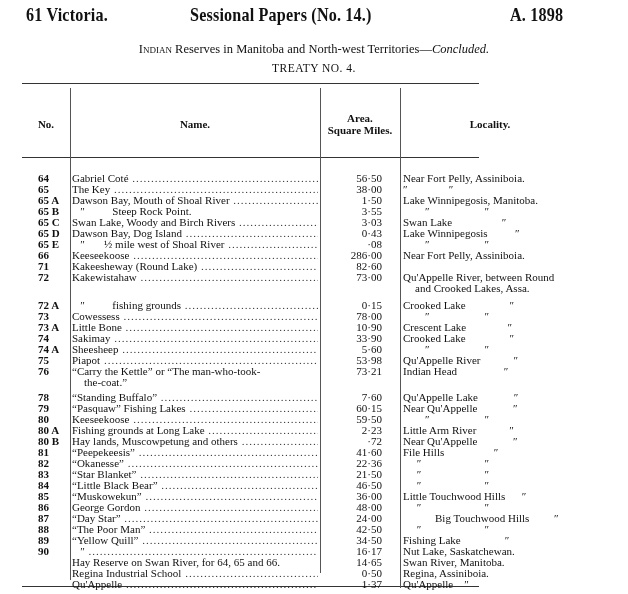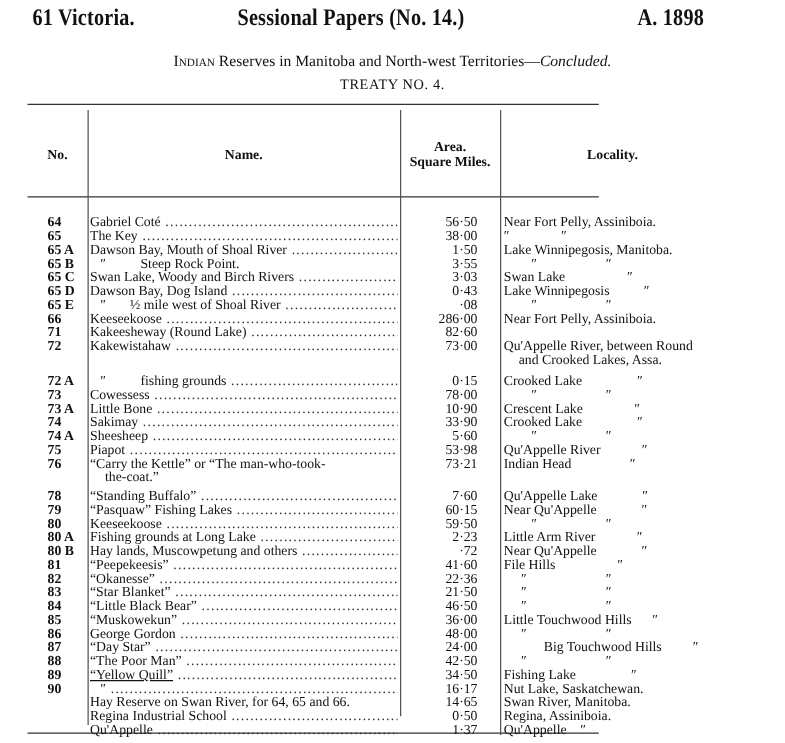--- a/index.html
+++ b/index.html
@@ -236,21 +236,21 @@
       <span class="loc" style="white-space: pre; margin-left: 32px;">Big Touchwood Hills         ″</span>
     </div>
     <div class="row" style="top: 524px;">
       <span class="no">88</span>
       <span class="name"><span style="white-space: pre;">“The Poor Man”</span><span class="dots"> ................................................................................</span></span>
       <span class="area">42·50</span>
       <span class="loc" style="white-space: pre;">     ″                       ″</span>
     </div>
     <div class="row" style="top: 535px;">
       <span class="no">89</span>
-      <span class="name"><span style="white-space: pre; text-decoration: underline;">“Yellow Quill”</span><span class="dots"> ................................................................................</span></span>
+      <span class="name"><span style="white-space: pre;">“Yellow Quill”</span><span class="dots"> ................................................................................</span></span>
       <span class="area">34·50</span>
       <span class="loc" style="white-space: pre;">Fishing Lake                ″</span>
     </div>
     <div class="row" style="top: 546px;">
       <span class="no">90</span>
       <span class="name"><span style="white-space: pre;">   ″</span><span class="dots"> ................................................................................</span></span>
       <span class="area">16·17</span>
       <span class="loc" style="white-space: pre;">Nut Lake, Saskatchewan.</span>
     </div>
     <div class="row" style="top: 557px;">

